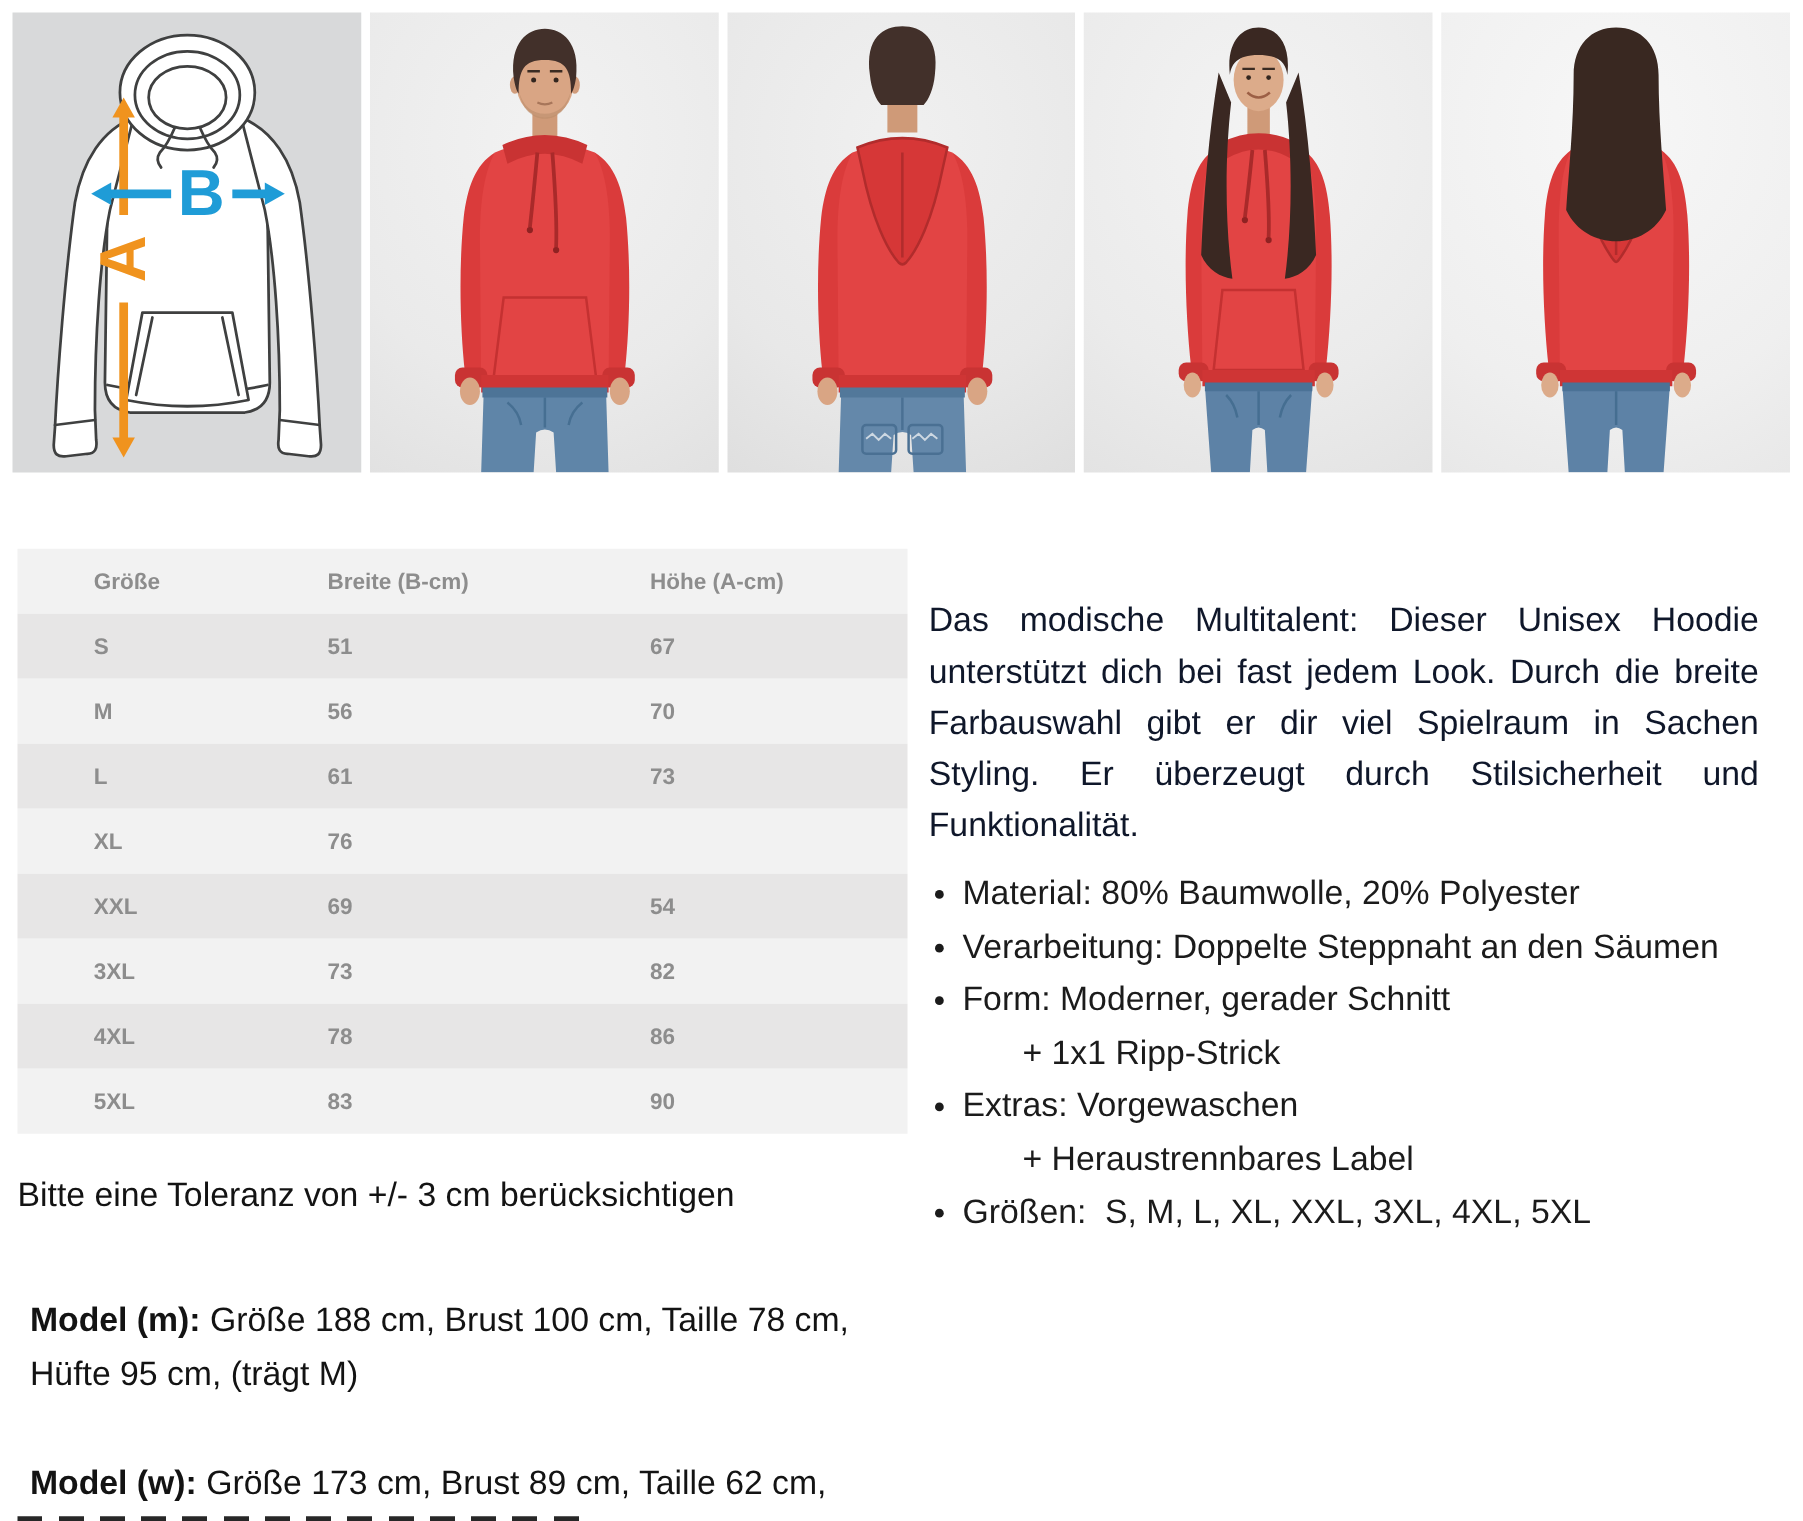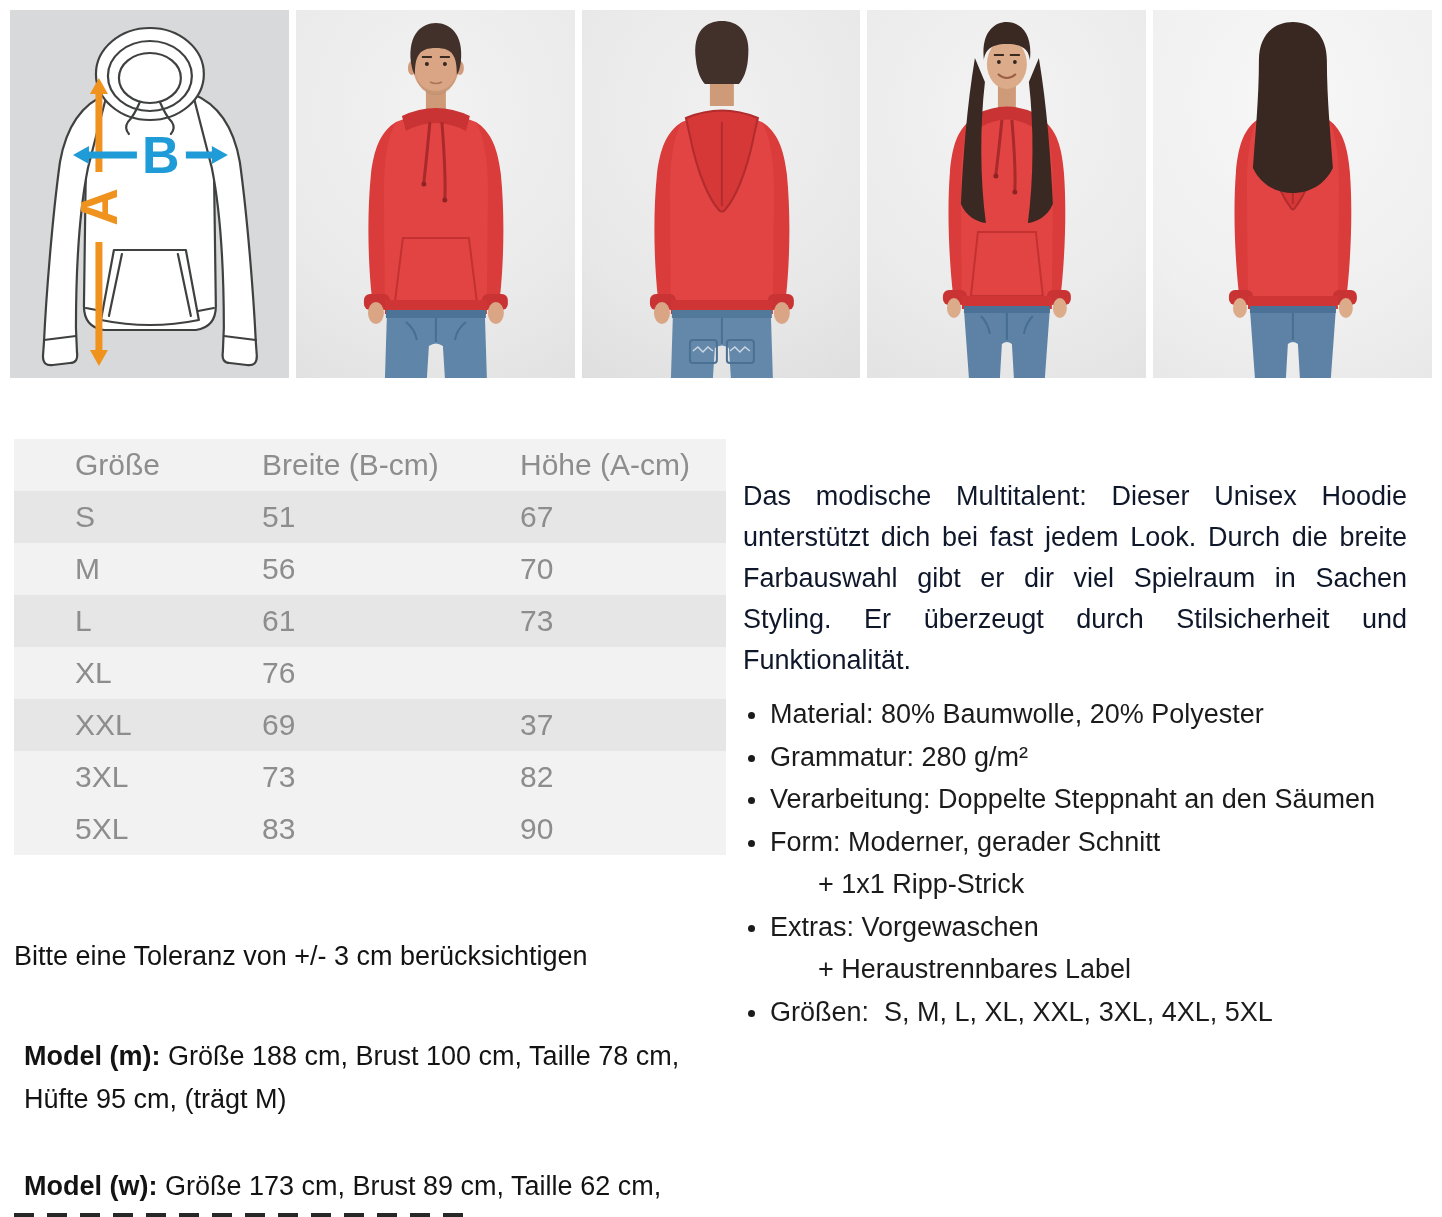--- a/index.html
+++ b/index.html
@@ -12,21 +12,21 @@
   .tile svg{position:absolute;inset:0;width:100%;height:100%;}
   .tile-diagram{background:#d8d9da;}
   .tile-photo-1{background:radial-gradient(140% 120% at 50% 28%, #f2f2f2 0%, #eaeaea 45%, #dcdcdc 85%, #cfcfcf 100%);}
   .tile-photo-2{background:radial-gradient(140% 120% at 50% 28%, #f0f0f0 0%, #e8e8e8 45%, #d9d9d9 85%, #cccccc 100%);}
   .tile-photo-3{background:radial-gradient(140% 120% at 50% 28%, #f3f3f3 0%, #ebebeb 45%, #dedede 85%, #d2d2d2 100%);}
   .tile-photo-4{background:radial-gradient(140% 120% at 50% 25%, #f7f7f7 0%, #efefef 50%, #e2e2e2 90%, #d8d8d8 100%);}
   svg text.arrow-label{font-family:"Liberation Sans",sans-serif;font-weight:bold;font-size:52px;}
 
   
   .size-table{position:absolute;left:14px;top:439px;width:712px;}
-  .trow{display:grid;grid-template-columns:186px 258px 1fr;height:52px;align-items:center;font-size:30px;color:#8d8d8d;}
+  .trow{display:grid;grid-template-columns:186px 258px 1fr;height:52px;align-items:center;font-size:18px;color:#8d8d8d;font-weight:bold;}
   .trow > div:nth-child(1){padding-left:61px;}
   .trow > div:nth-child(2){padding-left:62px;}
   .trow > div:nth-child(3){padding-left:62px;}
   .trow.light{background:#f2f2f2;}
   .trow.dark{background:#e7e6e6;}
 
   
   .tolerance{position:absolute;left:14px;top:941px;font-size:27px;color:#131313;text-align:right;}
   .model-line{position:absolute;left:24px;width:708px;font-size:27px;line-height:43px;color:#131313;}
   .model-line b{font-weight:bold;}
@@ -244,47 +244,51 @@
           <div>61</div>
           <div>73</div>
         </div>
         <div class="trow light">
           <div>XL</div>
           <div>76</div>
         </div>
         <div class="trow dark">
           <div>XXL</div>
           <div>69</div>
-          <div>37</div>
+          <div>54</div>
         </div>
         <div class="trow light">
           <div>3XL</div>
           <div>73</div>
           <div>82</div>
         </div>
+        <div class="trow dark">
+          <div>4XL</div>
+          <div>78</div>
+          <div>86</div>
+        </div>
         <div class="trow light">
           <div>5XL</div>
           <div>83</div>
           <div>90</div>
         </div>
       </div>
   </div>
 
   <div class="tolerance">Bitte eine Toleranz von +/- 3 cm berücksichtigen</div>
 
   <p class="model-line model-m"><b>Model (m):</b><span> Größe 188 cm, Brust 100 cm, Taille 78 cm, Hüfte 95 cm, (trägt M)</span></p>
 
   <p class="model-line model-w"><b>Model (w):</b><span> Größe 173 cm, Brust 89 cm, Taille 62 cm, Hüfte 88,5 cm, (trägt S)</span></p>
 
   <div class="cutoff"></div>
 
   <p class="desc-intro">Das modische Multitalent: Dieser Unisex Hoodie unterstützt dich bei fast jedem Look. Durch die breite Farbauswahl gibt er dir viel Spielraum in Sachen Styling. Er überzeugt durch Stilsicherheit und Funktionalität.</p>
   <ul class="feature-list">
       <li class="bullet">Material: 80% Baumwolle, 20% Polyester</li>
-      <li class="bullet">Grammatur: 280 g/m²</li>
       <li class="bullet">Verarbeitung: Doppelte Steppnaht an den Säumen</li>
       <li class="bullet">Form: Moderner, gerader Schnitt</li>
       <li class="indent">+ 1x1 Ripp-Strick</li>
       <li class="bullet">Extras: Vorgewaschen</li>
       <li class="indent">+ Heraustrennbares Label</li>
       <li class="bullet">Größen:  S, M, L, XL, XXL, 3XL, 4XL, 5XL</li>
     </ul>
 
 </div>
 

